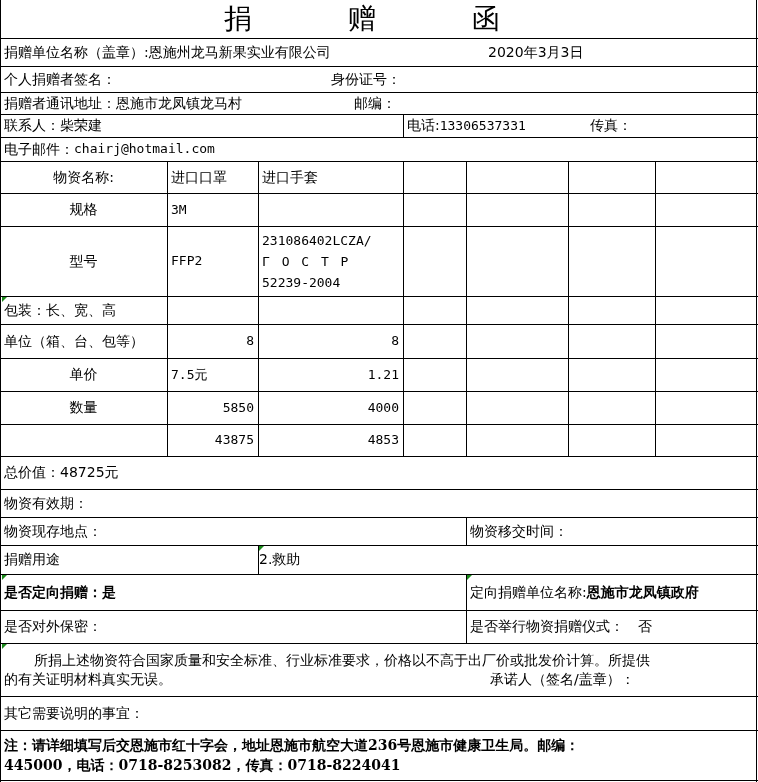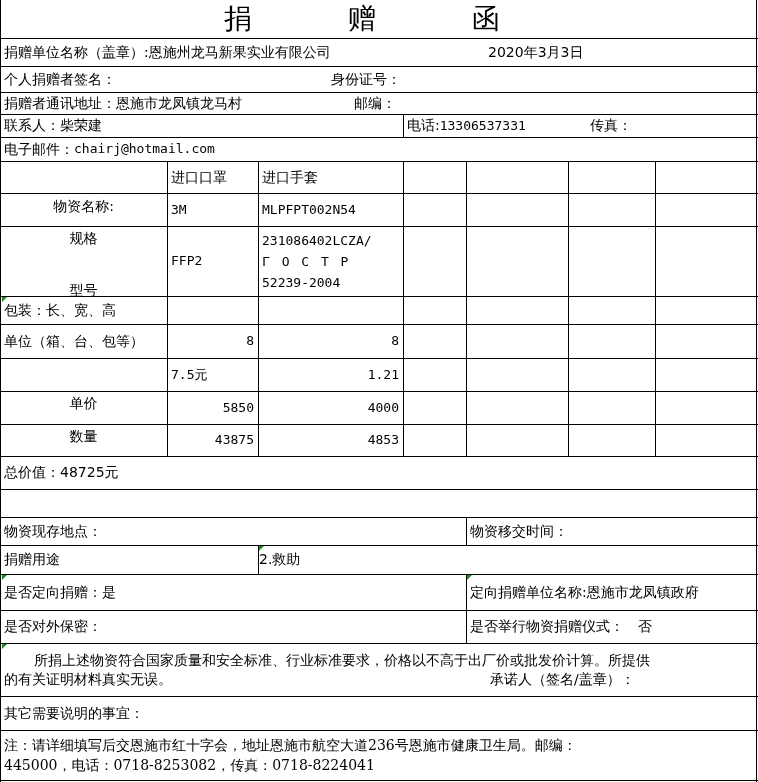--- a/index.html
+++ b/index.html
@@ -6,22 +6,22 @@
   body { width:758px; height:782px; position:relative; overflow:hidden;
          font-family:"DejaVu Sans", sans-serif; color:#000; font-size:14px; }
   .sheet { position:absolute; left:0; top:0; width:758px; height:782px; }
   .cell { position:absolute; box-sizing:border-box; white-space:nowrap; overflow:visible;
           display:flex; align-items:center; padding:0 4px; line-height:1.2; }
   .hl { position:absolute; left:0; width:758px; height:0; border-top:1.5px solid #000; }
   .vl { position:absolute; width:0; border-left:1.5px solid #000; }
   .title { justify-content:center; font-family:"DejaVu Serif", serif; font-size:28px; letter-spacing:34px; }
   .mono { font-family:"DejaVu Sans Mono", monospace; font-size:13px; }
   .right { justify-content:flex-end; }
-  .center { justify-content:center;margin-top:29px; }
-  .bold { font-weight:normal; }
+  .center { justify-content:center; }
+  .bold { font-weight:bold; }
   .tri { position:absolute; width:0; height:0; border-top:5px solid #1a8a1a; border-right:5px solid transparent; }
 </style>
 </head>
 <body>
 
 <div class="sheet">
 
   <div class="vl" style="left:0;top:0;height:782px"></div>
   <div class="vl" style="left:756px;top:0;height:782px"></div>
 
@@ -109,36 +109,36 @@
   <div class="cell" style="left:167px;top:161px;width:91px;height:32px">进口口罩</div>
   <div class="cell mono" style="left:167px;top:193px;width:91px;height:33px">3M</div>
   <div class="cell mono" style="left:167px;top:226px;width:91px;height:70px">FFP2</div>
   <div class="cell" style="left:167px;top:296px;width:91px;height:28px"></div>
   <div class="cell mono right" style="left:167px;top:324px;width:91px;height:34px">8</div>
   <div class="cell mono" style="left:167px;top:358px;width:91px;height:33px">7.5元</div>
   <div class="cell mono right" style="left:167px;top:391px;width:91px;height:33px">5850</div>
   <div class="cell mono right" style="left:167px;top:424px;width:91px;height:32px">43875</div>
 
   <div class="cell" style="left:258px;top:161px;width:145px;height:32px">进口手套</div>
-  <div class="cell mono" style="left:258px;top:193px;width:145px;height:33px">MLPFPT002N54</div>
   <div class="cell mono" style="left:258px;top:226px;width:145px;height:70px;flex-direction:column;align-items:flex-start;justify-content:center;line-height:21px">
     <span>231086402LCZA/</span>
     <span style="letter-spacing:2px">Г О С Т  Р</span>
     <span>52239-2004</span>
   </div>
   <div class="cell" style="left:258px;top:296px;width:145px;height:28px"></div>
   <div class="cell mono right" style="left:258px;top:324px;width:145px;height:34px">8</div>
   <div class="cell mono right" style="left:258px;top:358px;width:145px;height:33px">1.21</div>
   <div class="cell mono right" style="left:258px;top:391px;width:145px;height:33px">4000</div>
   <div class="cell mono right" style="left:258px;top:424px;width:145px;height:32px">4853</div>
 
   <div class="cell" style="left:0;top:456px;width:756px;height:33px">
     <span>总价值：</span>
       <span>48725元</span>
   </div>
+  <div class="cell" style="left:0;top:489px;width:756px;height:28px">物资有效期：</div>
   <div class="cell" style="left:0;top:517px;width:466px;height:28px">物资现存地点：</div>
   <div class="cell" style="left:0;top:545px;width:258px;height:29px">捐赠用途</div>
   <div class="cell" style="left:466px;top:517px;width:290px;height:28px">物资移交时间：</div>
   <div class="cell" style="left:258px;top:545px;width:498px;height:29px;padding-left:1px">2.救助</div>
 
   <div class="cell bold" style="left:0;top:574px;width:466px;height:36px">是否定向捐赠：是</div>
   <div class="cell" style="left:466px;top:574px;width:290px;height:36px">
     <span>定向捐赠单位名称:</span>
       <span class="bold">恩施市龙凤镇政府</span>
   </div>

